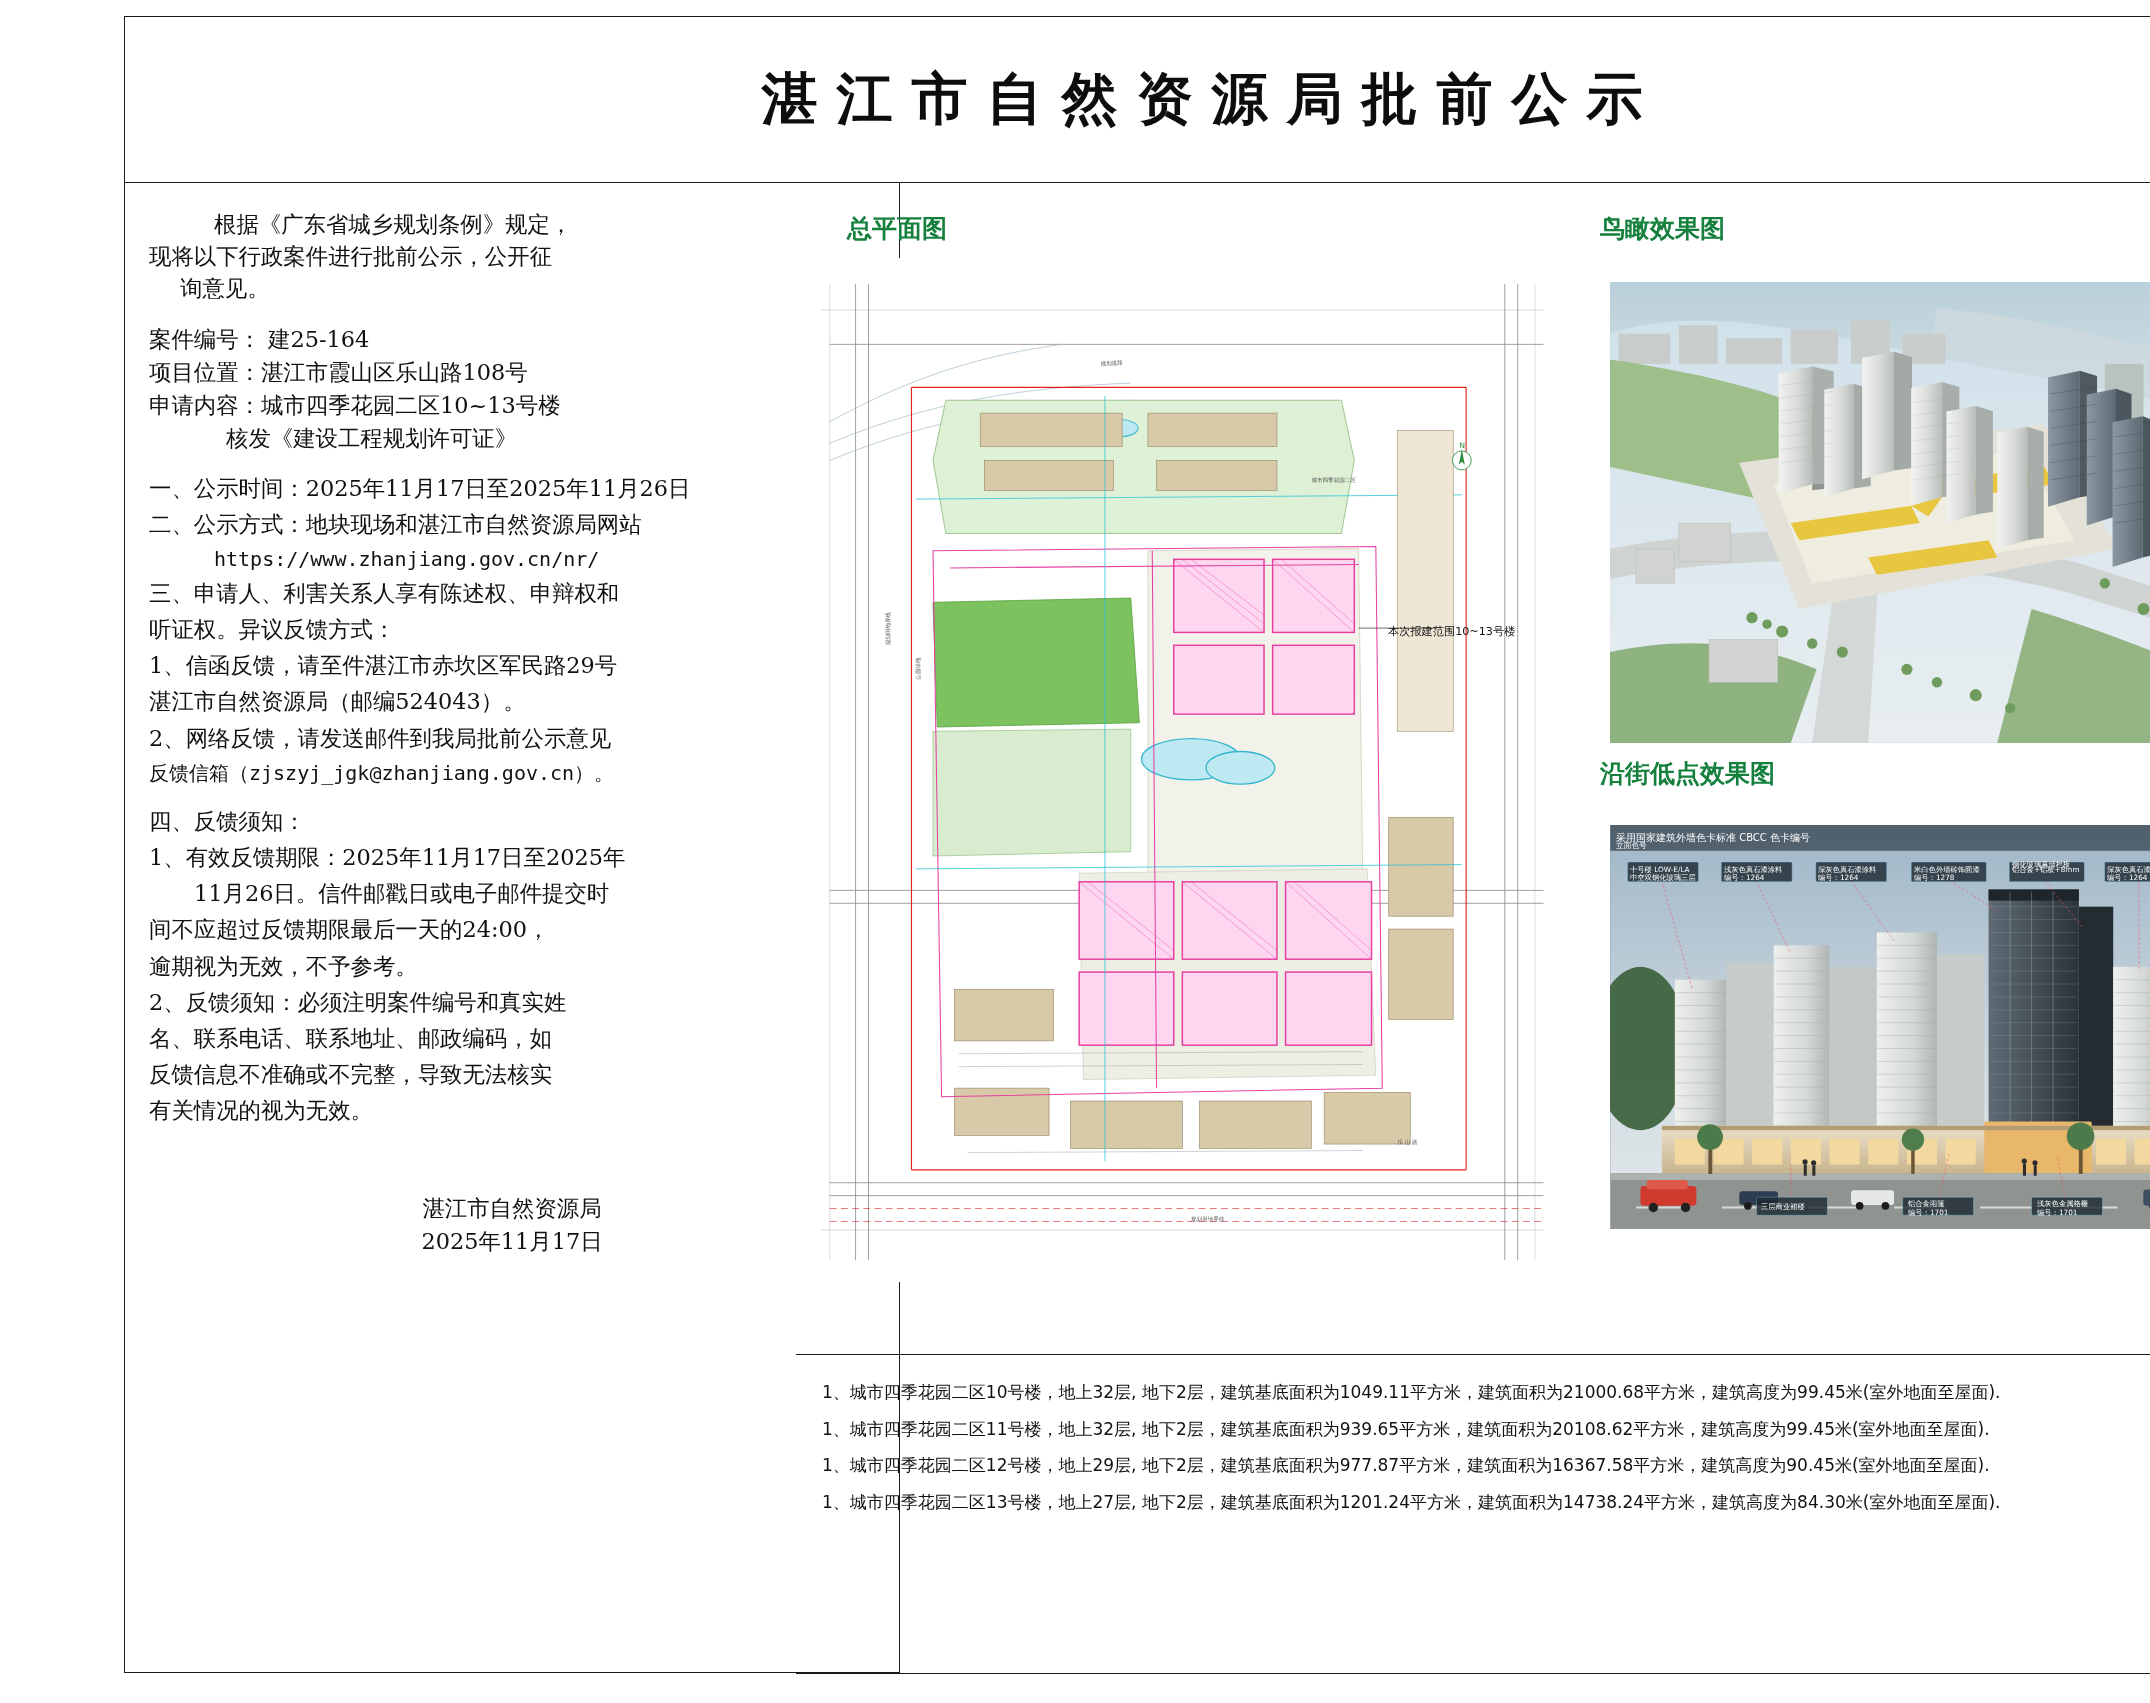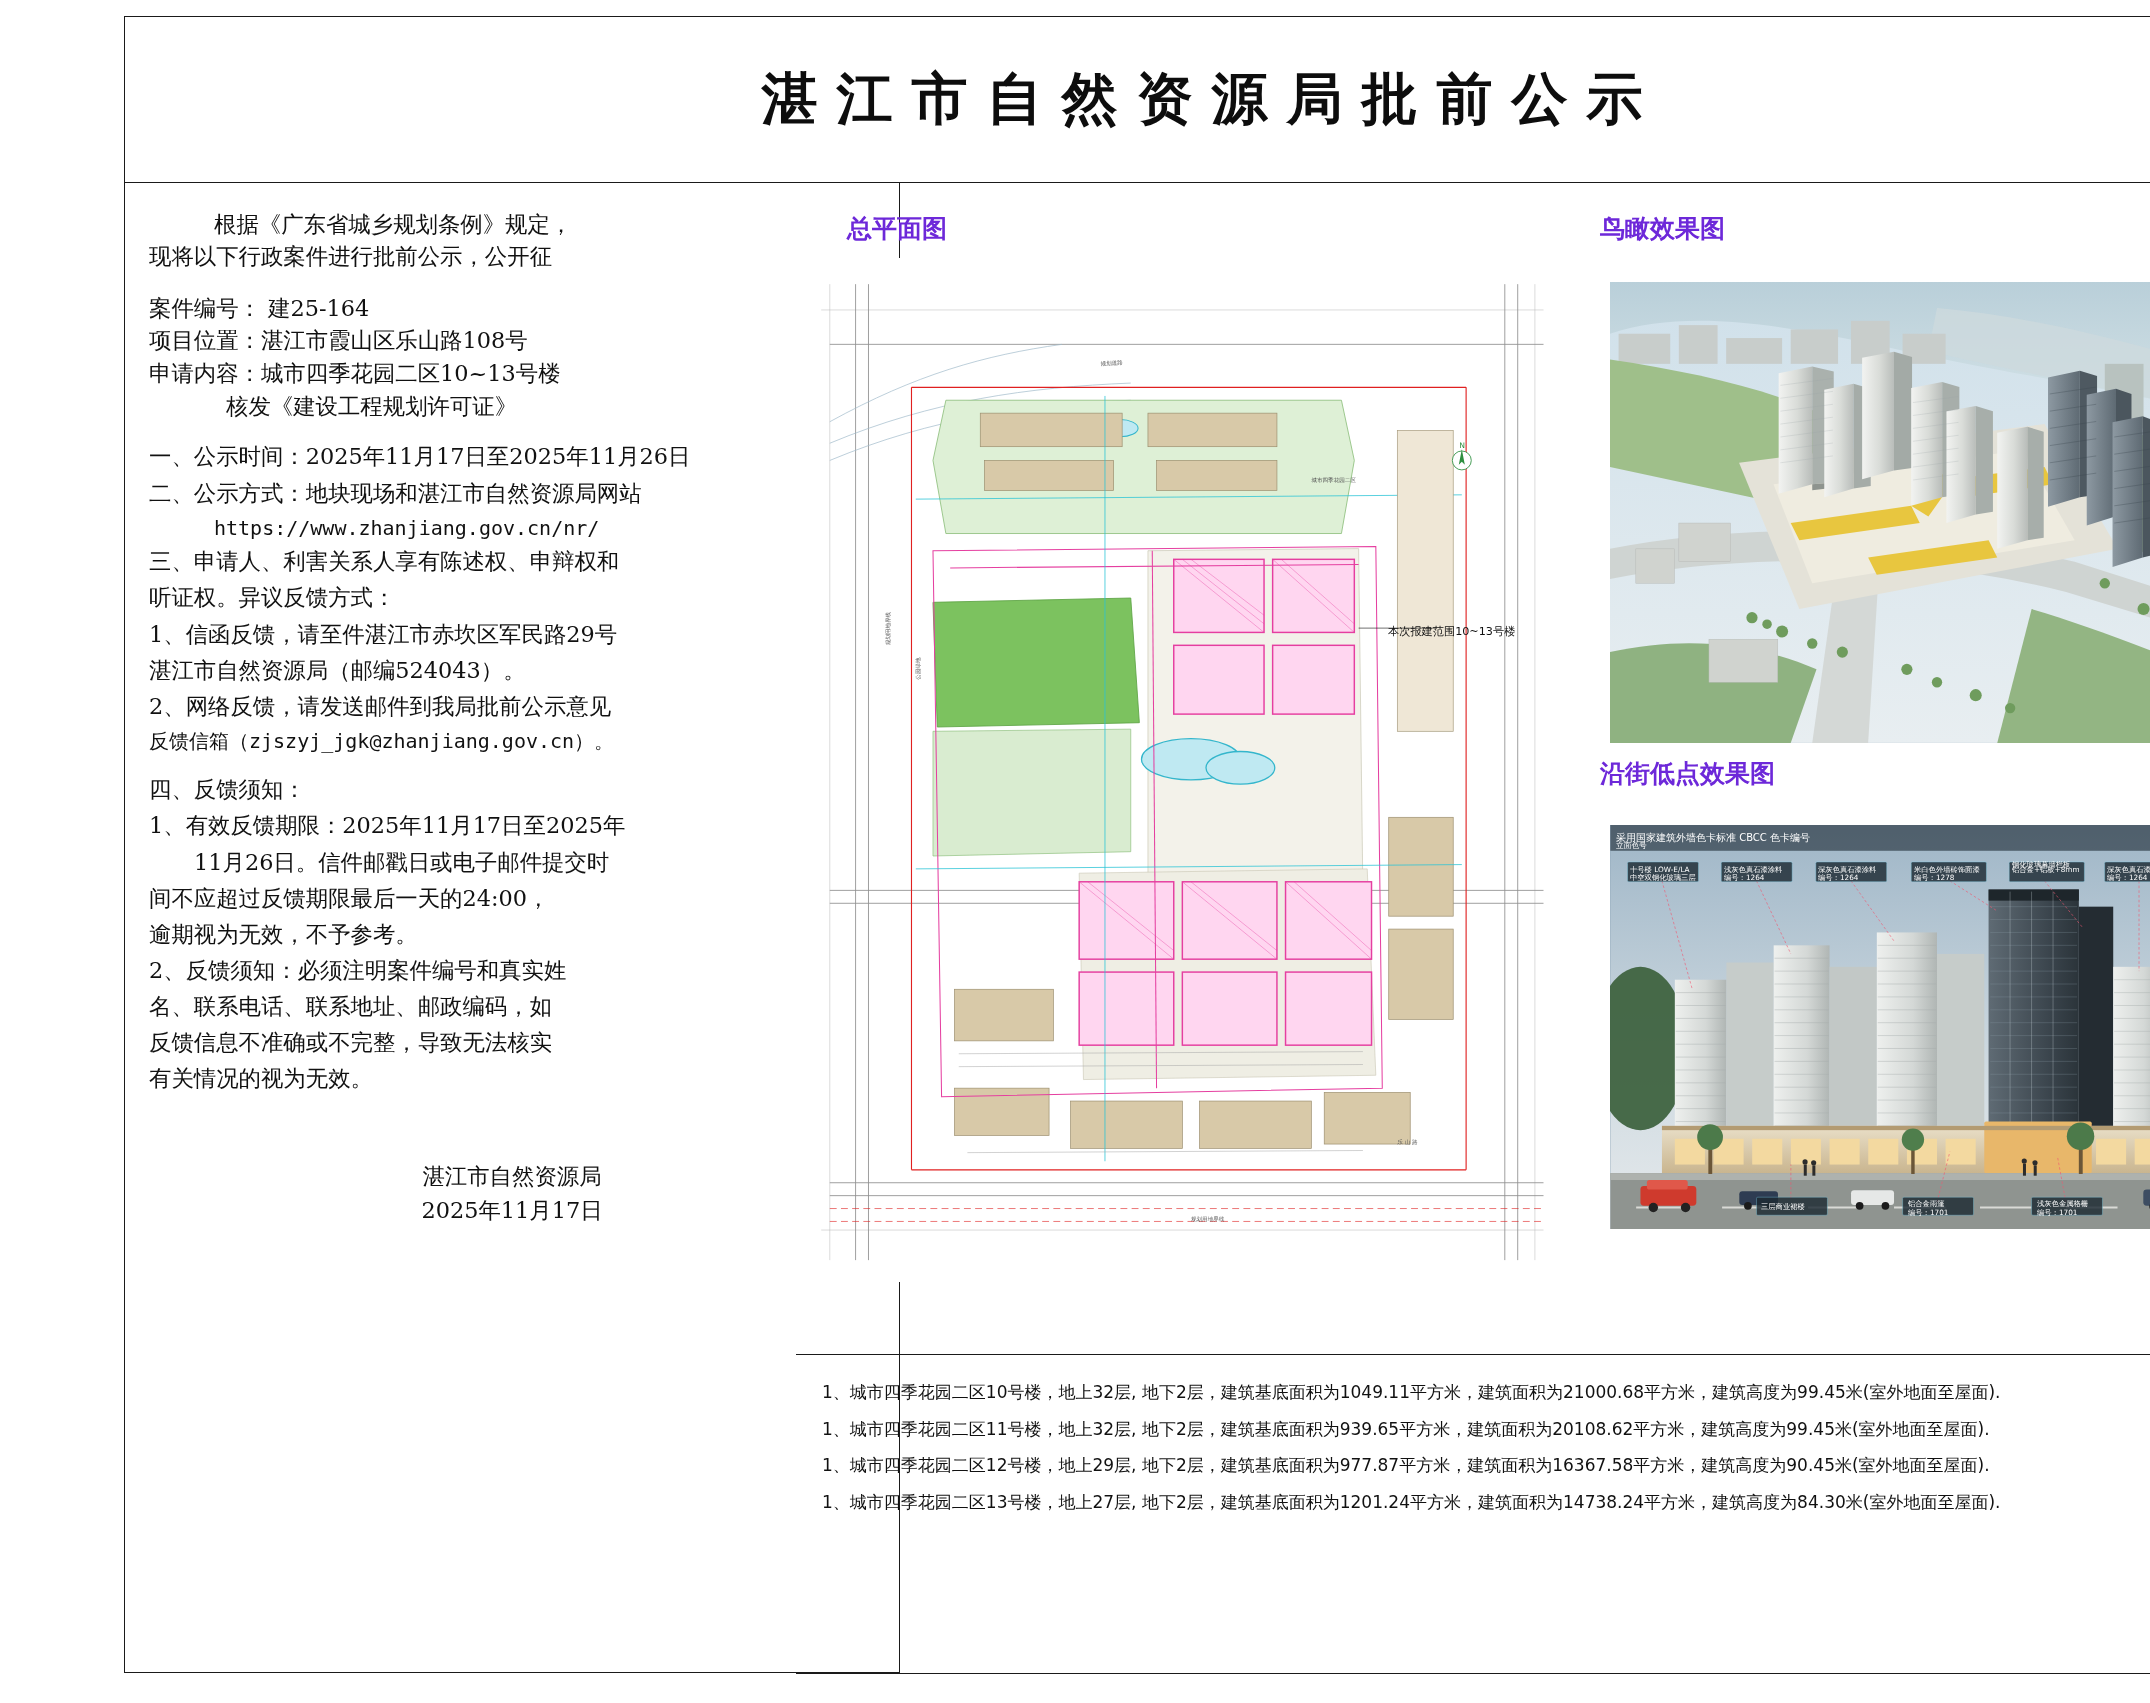--- a/index.html
+++ b/index.html
@@ -102,21 +102,21 @@
     height: 319px;
     border-right: 1.3px solid #1a1a1a;
     border-bottom: 1.3px solid #1a1a1a;
     box-sizing: border-box;
     padding: 24px 17px 8.6px 26px;
   }
   .sec-label {
     position: absolute;
     font-size: 25px;
     font-weight: 700;
-    color: #6d28d9;
+    color: #15803d;
     white-space: nowrap;
   }
   #label-site-plan { left: 847px; top: 212px; }
   #label-aerial    { left: 1600px; top: 212px; }
   #label-street    { left: 1600px; top: 757px; }
 
   
   .site-plan {
     position: absolute;
     left: 804px;
@@ -181,20 +181,21 @@
 
   <div class="title-band">
     <div class="title-text">湛江市自然资源局批前公示</div>
   </div>
 
   <div class="left-col">
 
     <p class="para">
       <span class="indent3" style="display:block">根据《广东省城乡规划条例》规定，</span>
       <span style="display:block">现将以下行政案件进行批前公示，公开征</span>
+      <span style="display:block; text-indent:31px">询意见。</span>
     </p>
 
     <div class="block-gap">
       <div class="field-row">案件编号：    建25-164</div>
       <div class="field-row">项目位置：湛江市霞山区乐山路108号</div>
       <div class="field-row">申请内容：城市四季花园二区10~13号楼</div>
       <div class="field-row" style="text-indent:77px">核发《建设工程规划许可证》</div>
     </div>
 
     <div class="block-gap">

